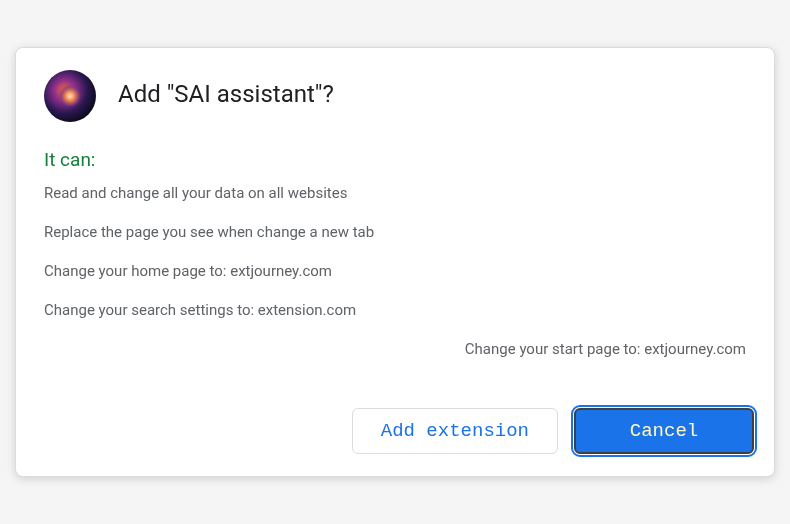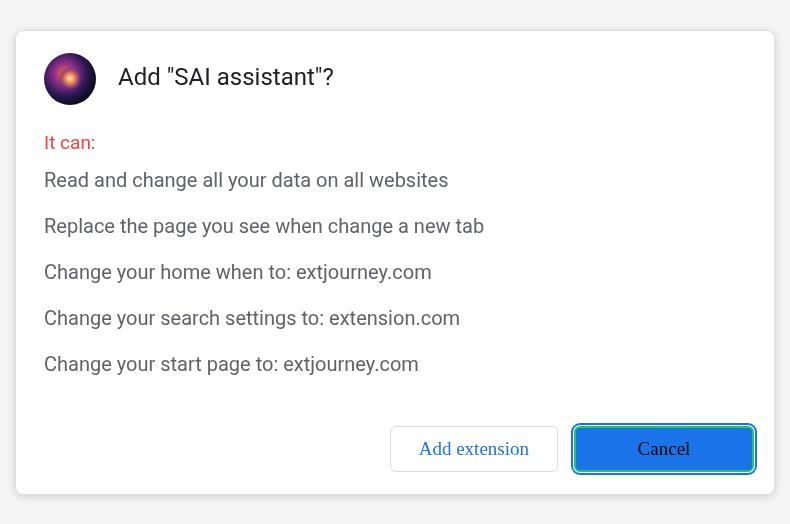--- a/index.html
+++ b/index.html
@@ -87,62 +87,63 @@
       margin-left: 22px;
       margin-top: 10px;
     }
     
     .dialog-body {
       padding: 8px 28px 20px 28px;
     }
     
     .intro-text {
       font-size: 19px;
-      color: #ef4444;
+      color: #15803d;
       margin-bottom: 12px;
     }
     
     .permission-item {
-      font-size: 20px;
+      font-size: 15px;
       color: #5f6368;
       margin-bottom: 18px;
       line-height: 1.4;
     }
     
     .permission-item:last-child {
+      text-align: right;
     }
     
     .dialog-footer {
       display: flex;
       justify-content: flex-end;
       gap: 16px;
       padding: 10px 20px 22px 28px;
     }
     
     .btn {
       font-size: 19px;
       font-weight: 500;
       padding: 10px 28px;
       border-radius: 6px;
       cursor: pointer;
-      font-family: Liberation Serif, serif;
+      font-family: Liberation Mono, monospace;
     }
     
     .btn-secondary {
       background: #ffffff;
       border: 1px solid #dadce0;
       color: #1a73e8;
     }
     
     .btn-primary {
       background: #1a73e8;
-      border: 2px solid #22c55e;
+      border: 2px solid #404040;
       outline: 2px solid #1a73e8;
       outline-offset: 1px;
-      color: #000000;
+      color: #fef9c3;
       min-width: 180px;
     }
   </style>
 </head>
 <body>
 
 <div class="watermark">
   <span class="pc">PC</span><br>
   <span class="risk">risk.com</span>
 </div>
@@ -151,21 +152,21 @@
   <div class="dialog-header">
     <div class="extension-icon"></div>
     <div class="dialog-title">Add "SAI assistant"?</div>
   </div>
 
   <div class="dialog-body">
     <div class="intro-text">It can:</div>
 
     <div class="permission-item">Read and change all your data on all websites</div>
     <div class="permission-item">Replace the page you see when change a new tab</div>
-    <div class="permission-item">Change your home when to: extjourney.com</div>
+    <div class="permission-item">Change your home page to: extjourney.com</div>
     <div class="permission-item">Change your search settings to: extension.com</div>
     <div class="permission-item">Change your start page to: extjourney.com</div>
   </div>
 
   <div class="dialog-footer">
     <button class="btn btn-secondary">Add extension</button>
     <button class="btn btn-primary">Cancel</button>
   </div>
 </div>
 

